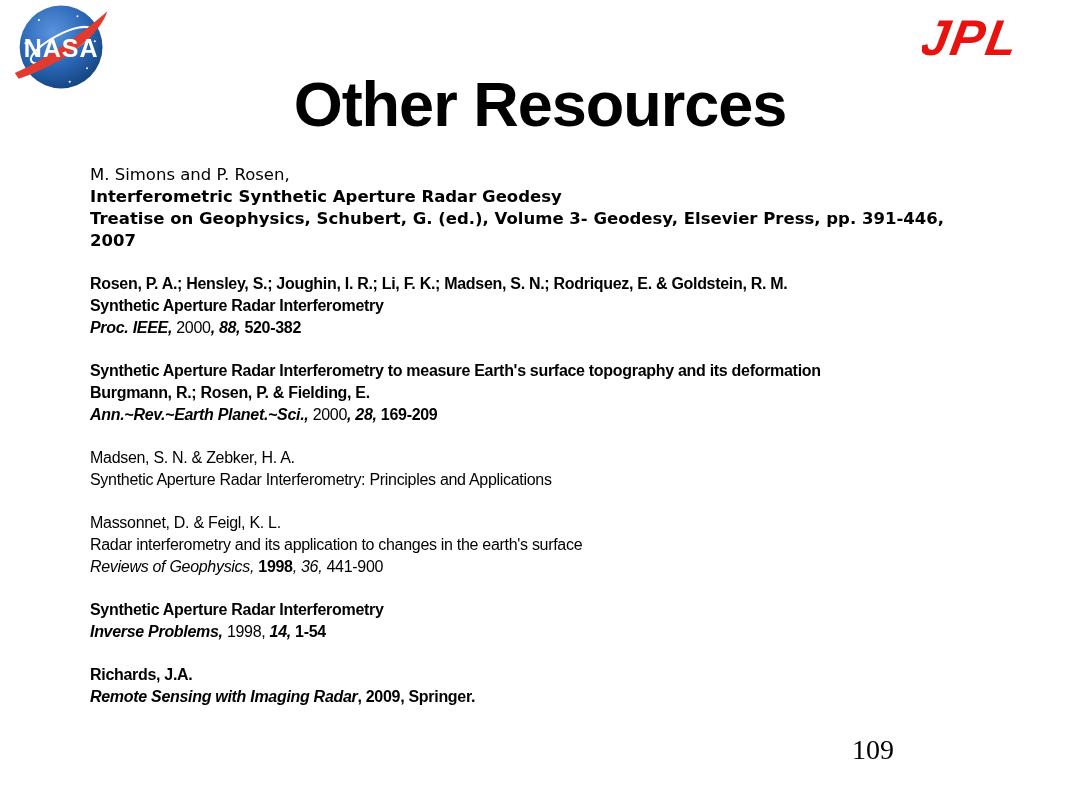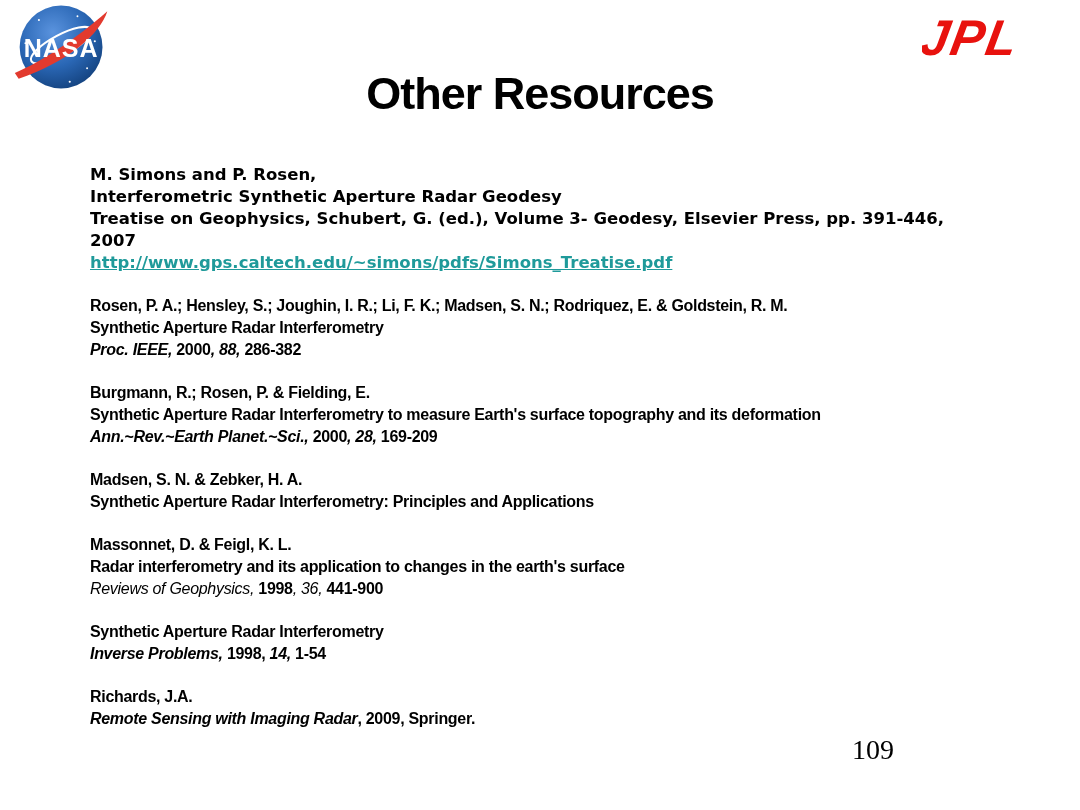--- a/index.html
+++ b/index.html
@@ -35,21 +35,21 @@
 
   
   .title {
     position: absolute;
     top: 68px;
     left: 0;
     width: 100%;
     margin: 0;
     text-align: center;
     font-family: "Liberation Sans", sans-serif;
-    font-size: 45px;
+    font-size: 63px;
     font-weight: bold;
     letter-spacing: -1px;
     color: #000000;
   }
 
   
   .references {
     position: absolute;
     left: 90px;
     top: 164px;
@@ -64,21 +64,21 @@
   .f-wide {
     font-family: "DejaVu Sans", sans-serif;
     font-size: 16.5px;
     max-width: 890px;
   }
   .f-narrow {
     font-family: "Liberation Sans", sans-serif;
     font-size: 16px;
     letter-spacing: -0.3px;
   }
-  .s-regular { font-weight: bold; font-style: normal; margin-top: 8px; }
+  .s-regular { font-weight: normal; font-style: normal; margin-top: 8px; }
   .s-bold    { font-weight: bold; }
   .s-italic  { font-style: italic; }
   .s-link {
     color: var(--link-color, #1f9a9a);
     font-weight: bold;
     text-decoration: underline;
   }
 
   
   .page-number {
@@ -126,30 +126,29 @@
     </svg>
   </div>
 
   <h1 class="title">Other Resources</h1>
 
   <div class="references" id="references">
       <div class="ref f-wide">
         <div class="ref-line"><span class="s-regular">M. Simons and P. Rosen,</span></div>
         <div class="ref-line"><span class="s-bold">Interferometric Synthetic Aperture Radar Geodesy</span></div>
         <div class="ref-line"><span class="s-bold">Treatise on Geophysics, Schubert, G. (ed.), Volume 3- Geodesy, Elsevier Press, pp. 391-446, 2007</span></div>
-        <div class="ref-line"><a href="#" class="s-link">http://www.gps.caltech.edu/~simons/pdfs/Simons_Treatise.pdf</a></div>
       </div>
       <div class="ref f-narrow">
         <div class="ref-line"><span class="s-bold">Rosen, P. A.; Hensley, S.; Joughin, I. R.; Li, F. K.; Madsen, S. N.; Rodriquez, E. &amp; Goldstein, R. M.</span></div>
         <div class="ref-line"><span class="s-bold">Synthetic Aperture Radar Interferometry</span></div>
-        <div class="ref-line"><span class="s-bold s-italic">Proc. IEEE,</span><span class="s-regular"> 2000</span><span class="s-bold s-italic">, 88,</span><span class="s-bold"> 286-382</span></div>
+        <div class="ref-line"><span class="s-bold s-italic">Proc. IEEE,</span><span class="s-regular"> 2000</span><span class="s-bold s-italic">, 88,</span><span class="s-bold"> 520-382</span></div>
       </div>
       <div class="ref f-narrow">
+        <div class="ref-line"><span class="s-bold">Synthetic Aperture Radar Interferometry to measure Earth's surface topography and its deformation</span></div>
         <div class="ref-line"><span class="s-bold">Burgmann, R.; Rosen, P. &amp; Fielding, E.</span></div>
-        <div class="ref-line"><span class="s-bold">Synthetic Aperture Radar Interferometry to measure Earth's surface topography and its deformation</span></div>
         <div class="ref-line"><span class="s-bold s-italic">Ann.~Rev.~Earth Planet.~Sci.,</span><span class="s-regular"> 2000</span><span class="s-bold s-italic">, 28,</span><span class="s-bold"> 169-209</span></div>
       </div>
       <div class="ref f-narrow">
         <div class="ref-line"><span class="s-regular">Madsen, S. N. &amp; Zebker, H. A.</span></div>
         <div class="ref-line"><span class="s-regular">Synthetic Aperture Radar Interferometry: Principles and Applications</span></div>
       </div>
       <div class="ref f-narrow">
         <div class="ref-line"><span class="s-regular">Massonnet, D. &amp; Feigl, K. L.</span></div>
         <div class="ref-line"><span class="s-regular">Radar interferometry and its application to changes in the earth's surface</span></div>
         <div class="ref-line"><span class="s-italic">Reviews of Geophysics,</span><span class="s-bold"> 1998</span><span class="s-italic">, 36,</span><span class="s-regular"> 441-900</span></div>

